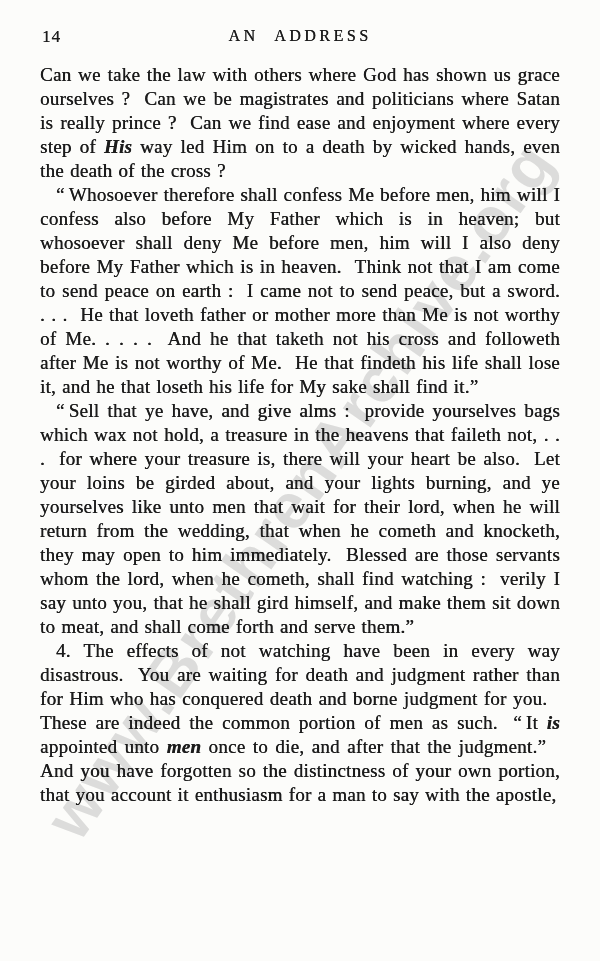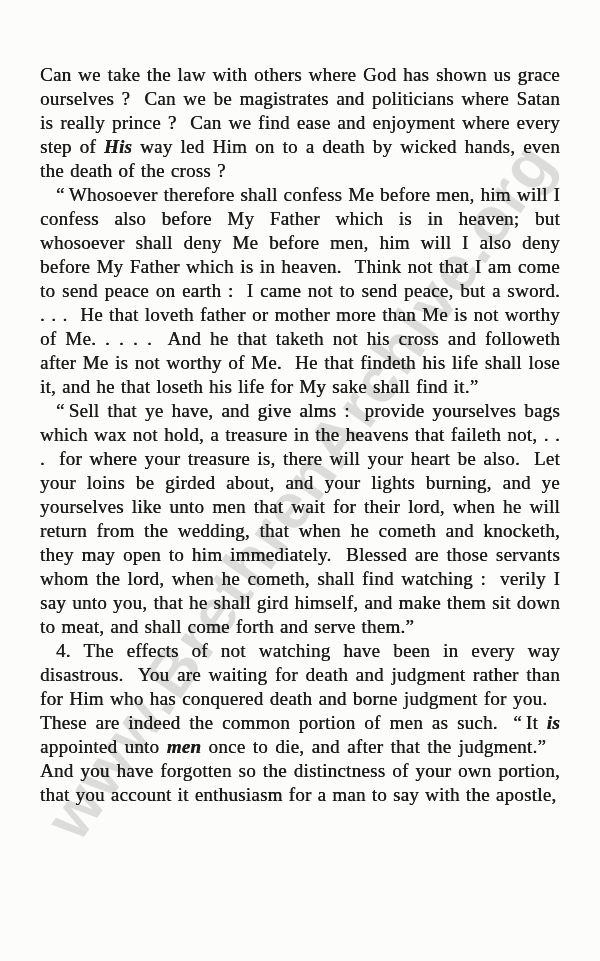--- a/index.html
+++ b/index.html
@@ -78,20 +78,24 @@
     font-weight: bold;
   }
 </style>
 </head>
 <body>
 
 <div class="page">
 
   <div class="watermark">www.BrethrenArchive.org</div>
 
+  <div class="page-header">
+    <span class="page-number">14</span>
+    <span class="running-title">AN ADDRESS</span>
+  </div>
 
   <div class="text-block">
 
   <p class="para"><span>Can we take the law with others where God has shown us grace ourselves&nbsp;?  Can we be magistrates and politicians where Satan is really prince&nbsp;?  Can we find ease and enjoyment where every step of </span><em>His</em><span> way led Him on to a death by wicked hands, even the death of the cross&nbsp;?</span></p>
       <p class="para indent"><span>“ Whosoever therefore shall confess Me before men, him will I confess also before My Father which is in heaven; but whosoever shall deny Me before men, him will I also deny before My Father which is in heaven.  Think not that I am come to send peace on earth&nbsp;:  I came not to send peace, but a sword. . . .  He that loveth father or mother more than Me is not worthy of Me. . . . .  And he that taketh not his cross and followeth after Me is not worthy of Me.  He that findeth his life shall lose it, and he that loseth his life for My sake shall find it.”</span></p>
       <p class="para indent"><span>“ Sell that ye have, and give alms&nbsp;:  provide yourselves bags which wax not hold, a treasure in the heavens that faileth not, . . .  for where your treasure is, there will your heart be also.  Let your loins be girded about, and your lights burning, and ye yourselves like unto men that wait for their lord, when he will return from the wedding, that when he cometh and knocketh, they may open to him immediately.  Blessed are those servants whom the lord, when he cometh, shall find watching&nbsp;:  verily I say unto you, that he shall gird himself, and make them sit down to meat, and shall come forth and serve them.”</span></p>
       <p class="para indent"><span>4. The effects of not watching have been in every way disastrous.  You are waiting for death and judgment rather than for Him who has conquered death and borne judgment for you.  These are indeed the common portion of men as such.  “ It </span><em>is</em><span> appointed unto </span><em>men</em><span> once to die, and after that the judgment.”  And you have forgotten so the distinctness of your own portion, that you account it enthusiasm for a man to say with the apostle,</span></p>
     </div>
 
 </div>

